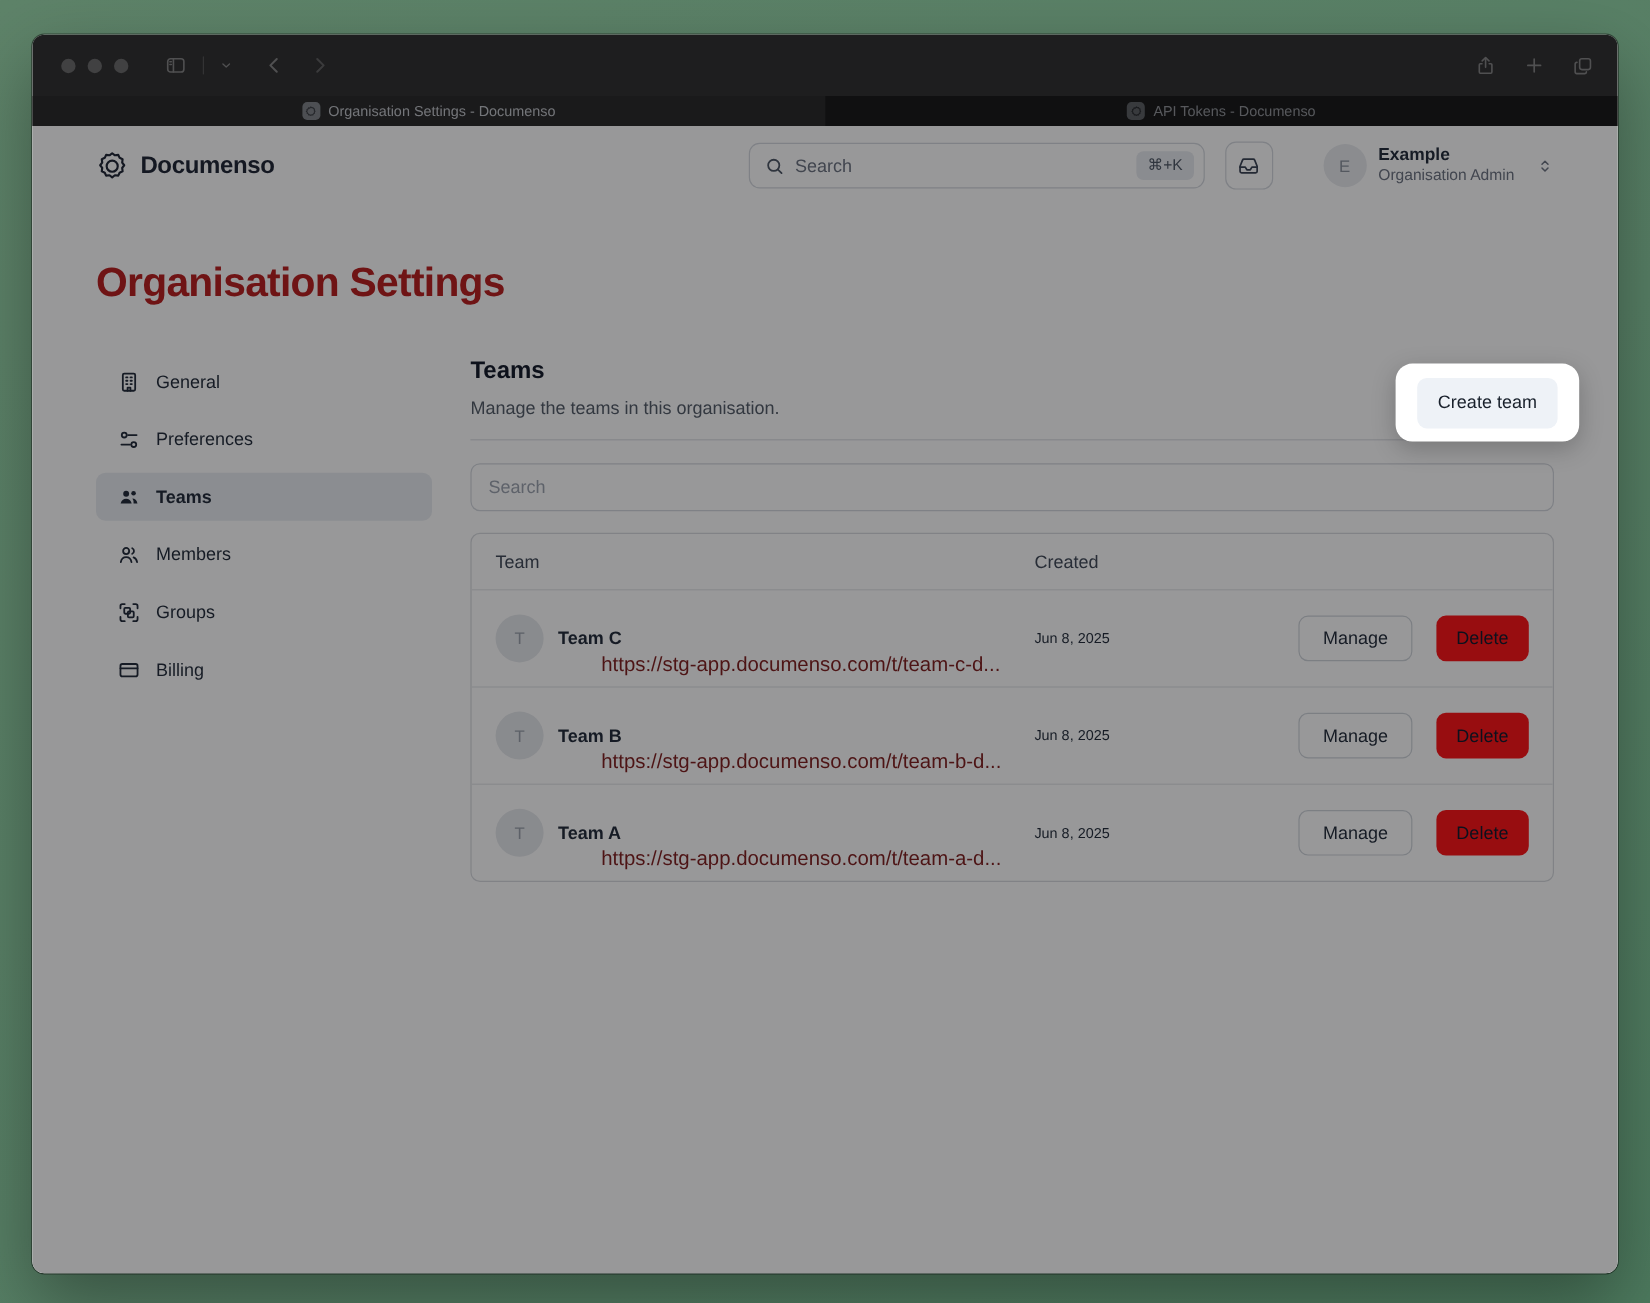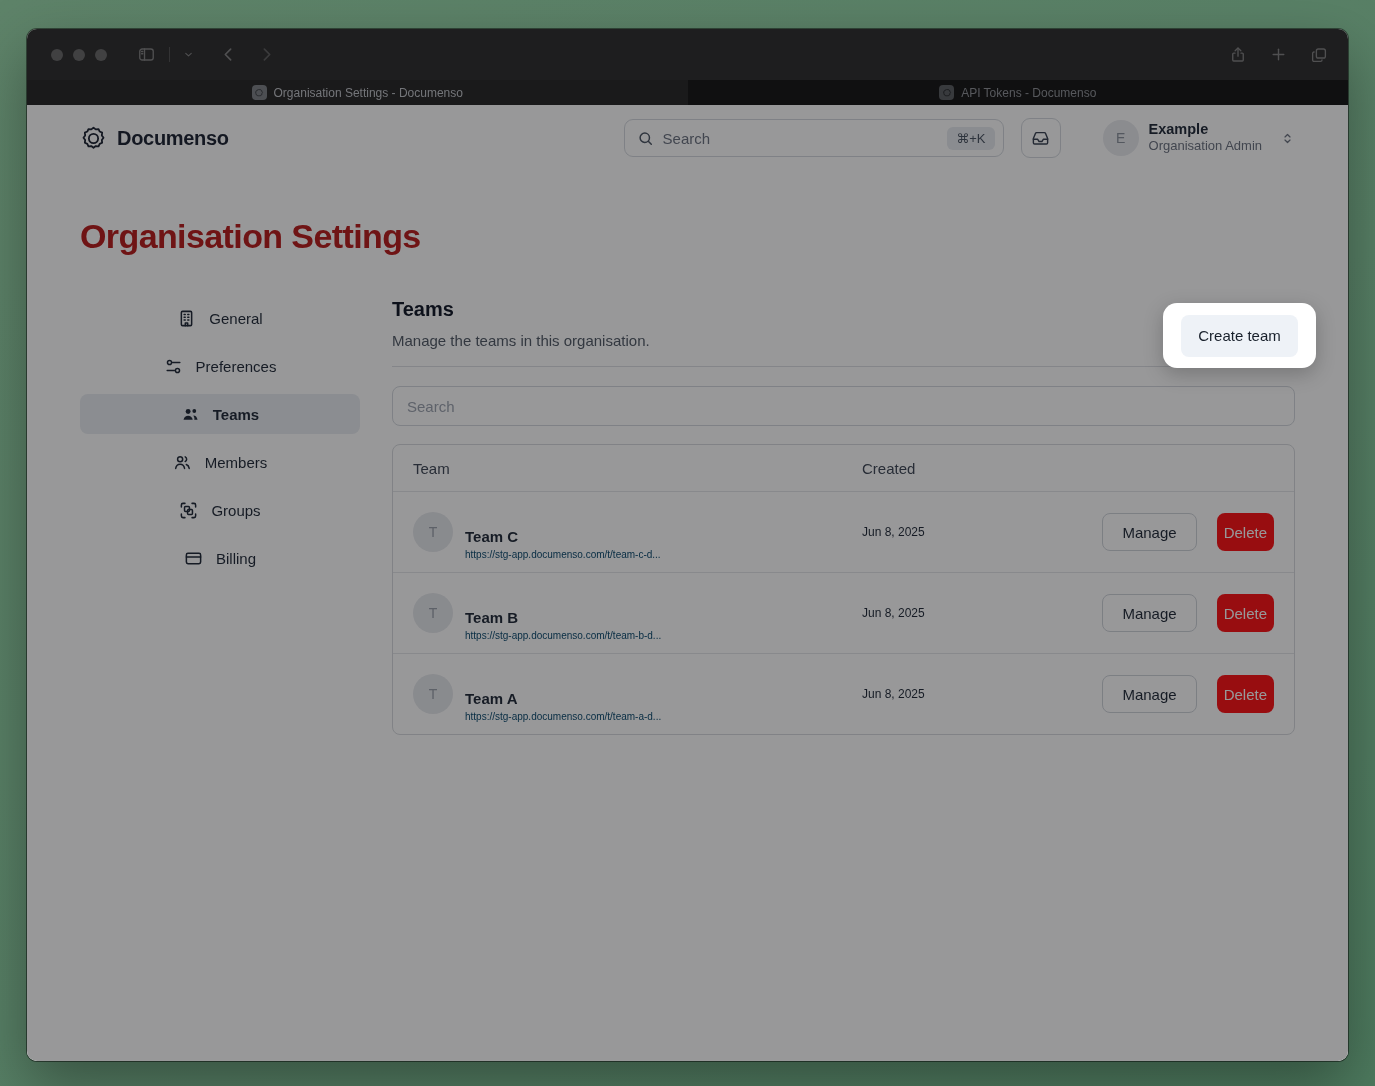--- a/index.html
+++ b/index.html
@@ -75,21 +75,21 @@
   .page-title {
     padding:0 53px; margin-top:46px; font-size:34px; font-weight:700;
     letter-spacing:-.6px; color:#b91c1c;
   }
   .layout { display:flex; padding:0 53px; margin-top:42px; gap:32px; align-items:flex-start; }
 
   .nav { width:280px; flex:0 0 auto; }
   .nav-item {
     height:40px; display:flex; align-items:center; gap:13px; padding:0 18px;
     border-radius:8px; font-size:15px; font-weight:500; color:#1f2937;
-    margin-bottom:8px; cursor:pointer;justify-content:center;
+    margin-bottom:8px; cursor:pointer;
   }
   .nav-item.active { background:#e9ecf1; font-weight:600; }
   .nav-item .nicon { color:#1f2937; width:19px; }
 
   .main { flex:1; min-width:0; }
   .section-title { font-size:20px; font-weight:700; color:#111827; }
   .section-desc { font-size:15px; color:#525b67; margin-top:11px; }
   .section-sep { border:none; border-top:1px solid #dcdfe3; margin-top:17px; }
 
   .filter-input {
@@ -103,29 +103,29 @@
     display:grid; grid-template-columns:449px 1fr auto; align-items:center; padding:0 20px;
   }
   .t-head { height:46px; font-size:15px; font-weight:500; color:#3f4856; }
   .t-row { height:81px; border-top:1px solid #e3e5e9; }
   .team-cell { display:flex; align-items:center; gap:12px; }
   .team-avatar {
     width:40px; height:40px; border-radius:50%; background:#e6e8ec; color:#99a0ab;
     display:grid; place-items:center; font-size:14px; flex:0 0 auto;
   }
   .team-name { font-size:15px; font-weight:700; color:#1f2937; line-height:1.25;margin-top:24px; }
-  .team-url { font-size:10px; color:#0c4a6e; margin-top:2px; }
+  .team-url { font-size:17px; color:#7f1d1d; margin-top:2px;margin-left:36px; }
   .t-created { font-size:12px; color:#1f2937; }
   .t-actions { display:flex; gap:20px; justify-content:flex-end; }
   .btn {
     height:38px; border-radius:8px; font-size:15px; font-weight:500; font-family:inherit;
     display:inline-flex; align-items:center; justify-content:center; cursor:pointer;
   }
   .btn-manage { background:#fff; border:1px solid #cfd4da; color:#1f2937; padding:0 19px; }
-  .btn-delete { background:#ff1114; border:none; color:#ffffff; padding:0 7px; }
+  .btn-delete { background:#ff1114; border:none; color:#0f172a; padding:0 17px; }
 
   
   .dim { position:absolute; inset:0; background:rgba(10,10,12,0.42); z-index:40; }
   .spotlight {
     position:absolute; left:1136px; top:274px; width:153px; height:65px;
     background:#fff; border-radius:14px; z-index:60; display:grid; place-items:center;
     box-shadow:0 6px 20px rgba(0,0,0,.22);
   }
   .btn-create {
     width:117px; height:42px; border:none; border-radius:8px; background:#eef2f7;

